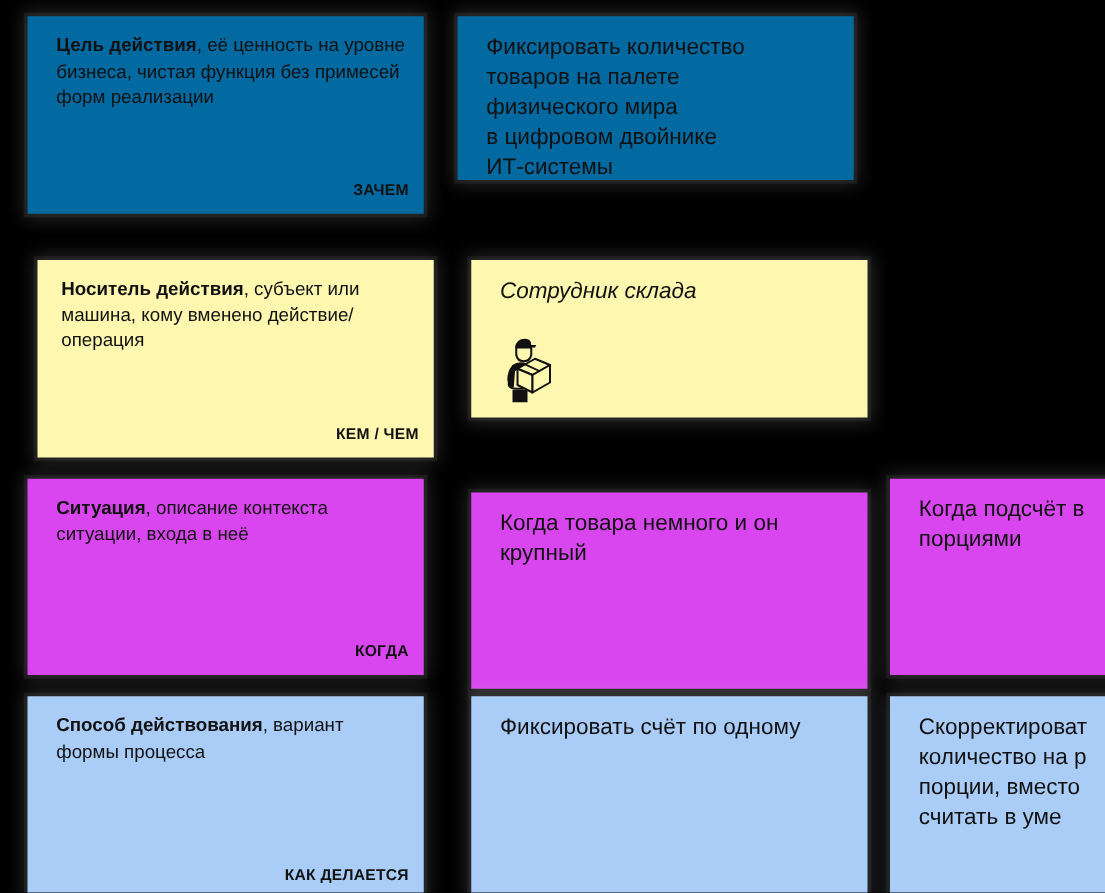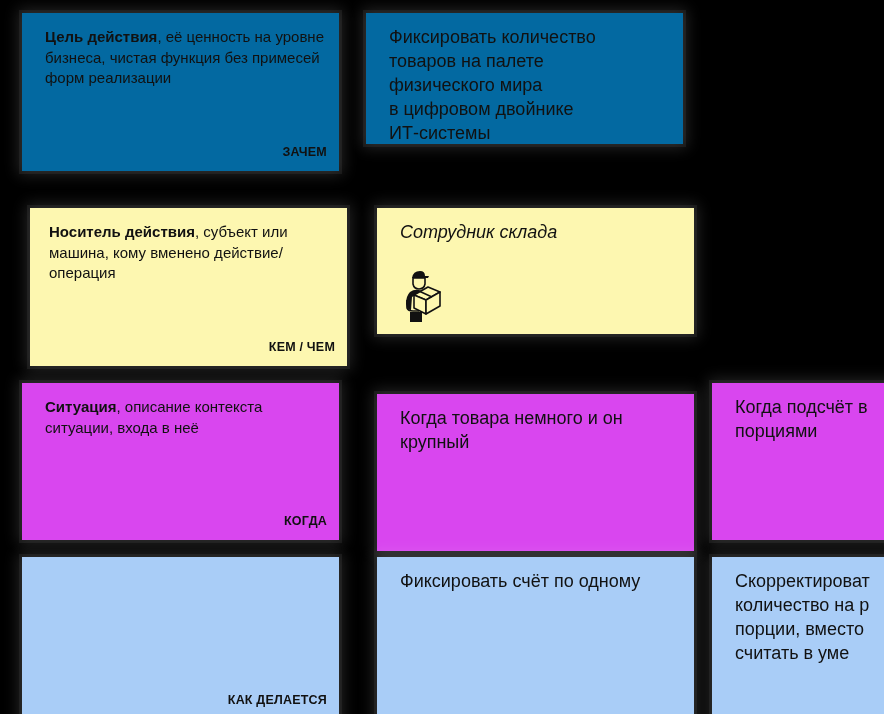--- a/index.html
+++ b/index.html
@@ -77,20 +77,21 @@
 <div class="card value-card purple" style="left:377px; top:394px; width:317px; height:157px;">
   <p class="value-text">Когда товара немного и он
 крупный</p>
 </div>
 <div class="card value-card purple" style="left:712px; top:383px; width:317px; height:157px;">
   <p class="value-text">Когда подсчёт в
 порциями</p>
 </div>
 
 <div class="card label-card blue" style="left:22px; top:557px; width:317px; height:170px;">
+  <p class="label-text"><b>Способ действования</b><span>, вариант формы процесса</span></p>
   <span class="tag" style="bottom:20px;margin-top:31px;">КАК ДЕЛАЕТСЯ</span>
 </div>
 <div class="card value-card blue" style="left:377px; top:557px; width:317px; height:170px;">
   <p class="value-text">Фиксировать счёт по одному</p>
 </div>
 <div class="card value-card blue" style="left:712px; top:557px; width:317px; height:170px;">
   <p class="value-text">Скорректироват
 количество на р
 порции, вместо
 считать в уме</p>

